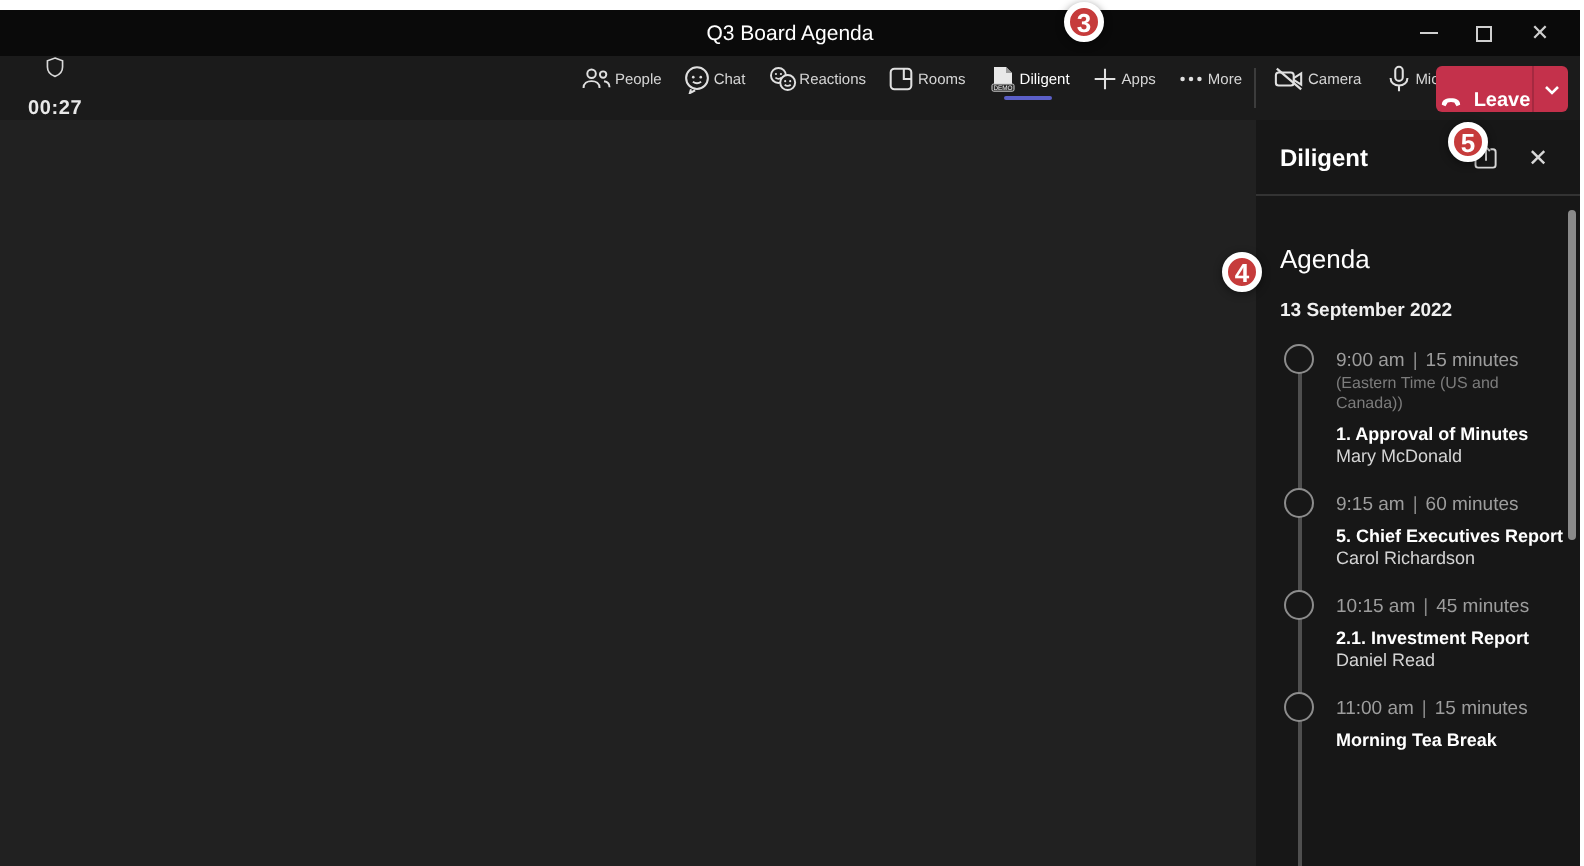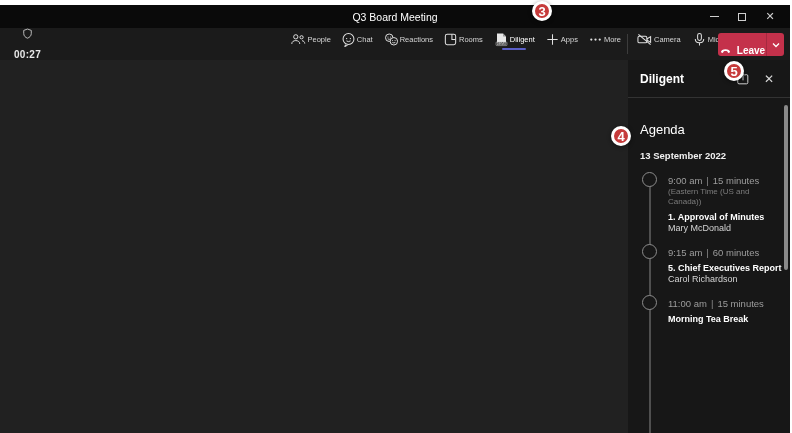--- a/index.html
+++ b/index.html
@@ -72,21 +72,21 @@
   #callout-3 { left:532px; top:1px; }
   #callout-5 { left:724px; top:61px; }
   #callout-4 { left:611px; top:126px; }
 </style>
 </head>
 <body>
 
 <div class="window">
 
   <div class="titlebar">
-    <span class="titlebar-title">Q3 Board Meeting</span>
+    <span class="titlebar-title">Q3 Board Agenda</span>
     <div class="win-controls">
       <div class="win-btn">
           <span class="glyph-min"></span>
         </div>
       <div class="win-btn">
           <span class="glyph-max"></span>
         </div>
       <div class="win-btn">
           <span>✕</span>
         </div>
@@ -244,20 +244,29 @@
   <div class="agenda-item">
     <div class="node-circle"></div>
     <div class="row-time">
       <span>9:15 am</span><span class="sep">|</span><span>60 minutes</span>
     </div>
 
     <div class="row-title">5. Chief Executives Report</div>
     <div class="row-presenter">Carol Richardson</div>
   </div>
 
+  <div class="agenda-item">
+    <div class="node-circle"></div>
+    <div class="row-time">
+      <span>10:15 am</span><span class="sep">|</span><span>45 minutes</span>
+    </div>
+
+    <div class="row-title">2.1. Investment Report</div>
+    <div class="row-presenter">Daniel Read</div>
+  </div>
 
   <div class="agenda-item">
     <div class="node-circle"></div>
     <div class="row-time">
       <span>11:00 am</span><span class="sep">|</span><span>15 minutes</span>
     </div>
 
     <div class="row-title">Morning Tea Break</div>
 
   </div>

